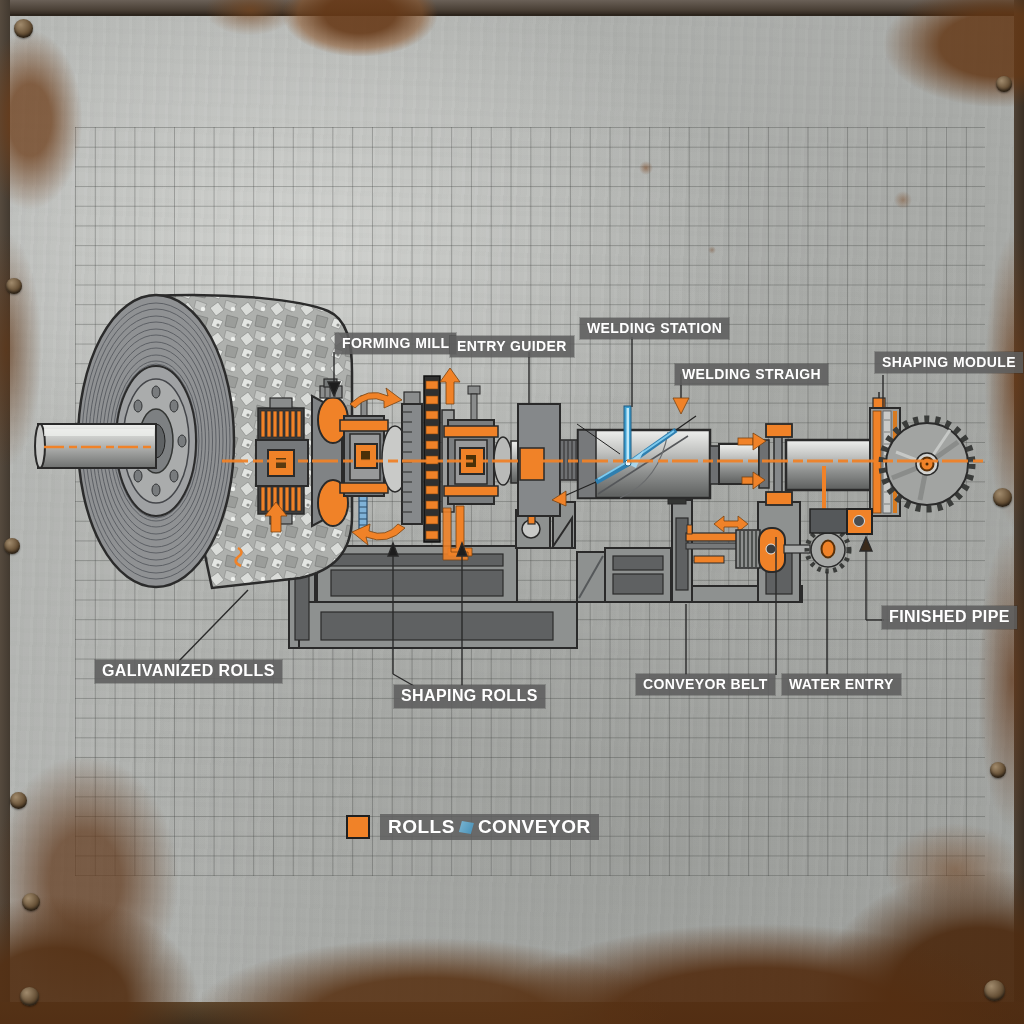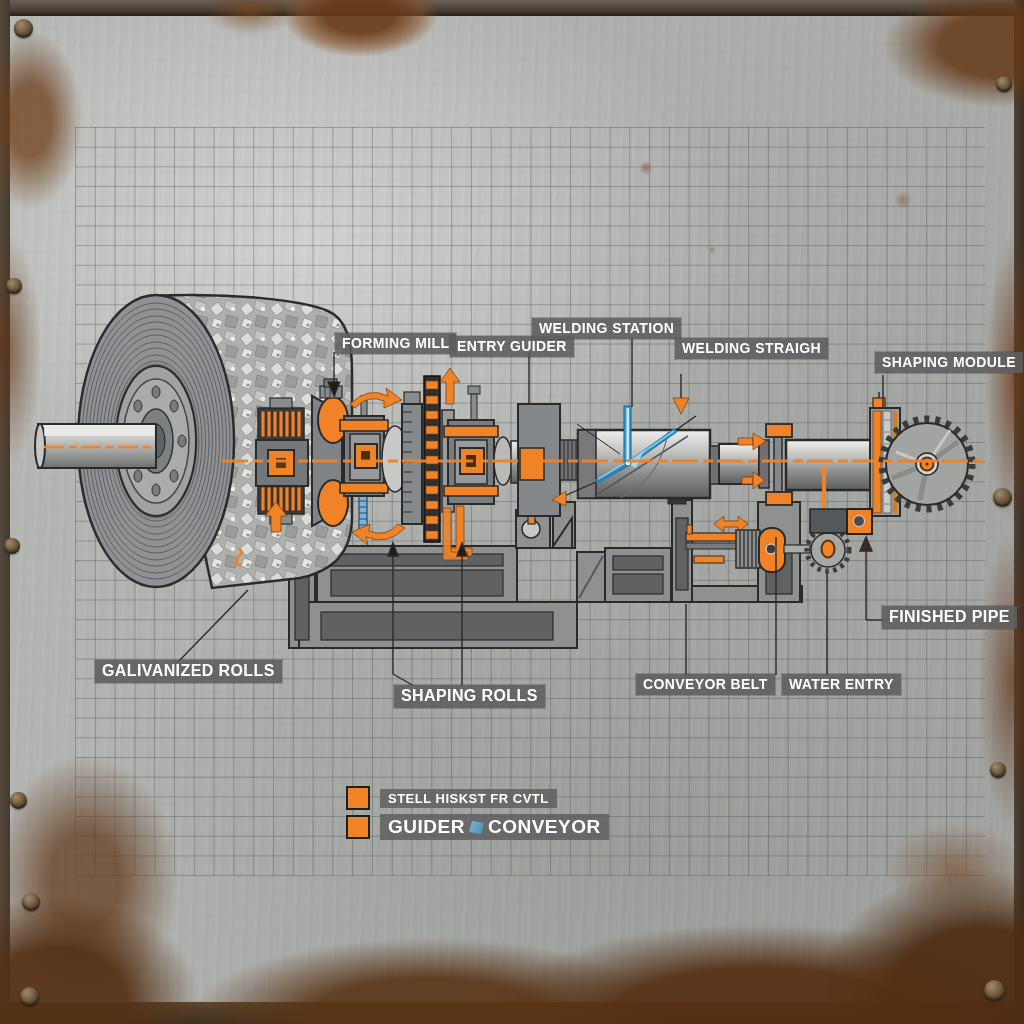--- a/index.html
+++ b/index.html
@@ -421,30 +421,26 @@
       <line x1="776" y1="537" x2="776" y2="675"></line>
       <line x1="827" y1="572" x2="827" y2="675"></line>
       <line x1="884" y1="620" x2="866" y2="620"></line>
         <line x1="866" y1="620" x2="866" y2="548"></line>
       <polygon points="860,551 872,551 866,537" fill="#3a2a1a"></polygon>
     </g>
   </svg>
 
   <div class="callout cal-sm" style="left:335px;top:333px">FORMING MILL</div>
   <div class="callout cal-sm" style="left:450px;top:336px">ENTRY GUIDER</div>
-  <div class="callout cal-sm" style="left:532px;top:318px">WELDING STATION</div>
-  <div class="callout cal-sm" style="left:675px;top:338px">WELDING STRAIGH</div>
+  <div class="callout cal-sm" style="left:580px;top:318px">WELDING STATION</div>
+  <div class="callout cal-sm" style="left:675px;top:364px">WELDING STRAIGH</div>
   <div class="callout cal-sm" style="left:875px;top:352px">SHAPING MODULE</div>
   <div class="callout cal-md" style="left:95px;top:660px">GALIVANIZED ROLLS</div>
   <div class="callout cal-md" style="left:394px;top:685px">SHAPING ROLLS</div>
   <div class="callout cal-sm" style="left:636px;top:674px">CONVEYOR BELT</div>
   <div class="callout cal-sm" style="left:782px;top:674px">WATER ENTRY</div>
   <div class="callout cal-md" style="left:882px;top:606px">FINISHED PIPE</div>
 
-  <div class="legend-row" style="left:346px;top:786px">
-    <div class="swatch" style="background:#f08228"></div>
-    <div class="legend-chip" style="font-size:13px">STELL HISKST FR CVTL</div>
-  </div>
   <div class="legend-row" style="left:346px;top:814px">
     <div class="swatch" style="background:#f08228"></div>
-    <div class="legend-chip" style="font-size:19px"><span>GUIDER</span><span class="glyph-blue"></span><span>CONVEYOR</span></div>
+    <div class="legend-chip" style="font-size:19px"><span>ROLLS</span><span class="glyph-blue"></span><span>CONVEYOR</span></div>
   </div>
 </div>
 
 </body></html>

